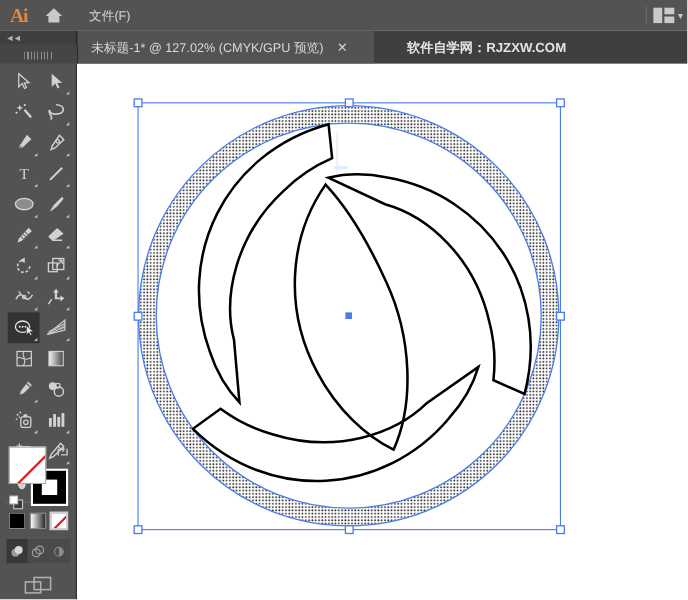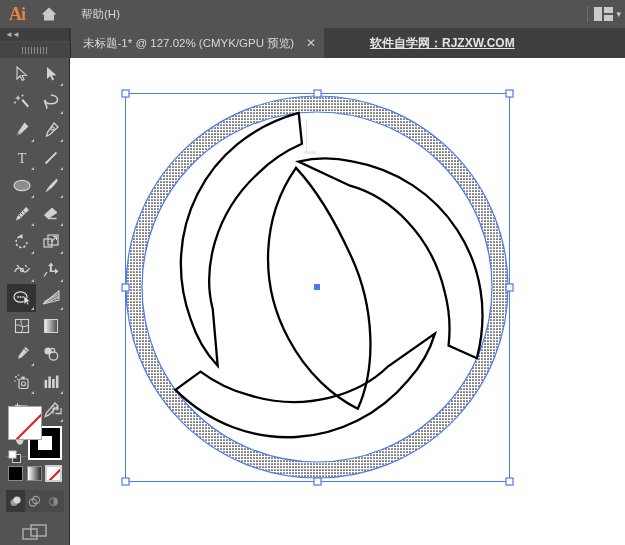--- a/index.html
+++ b/index.html
@@ -51,27 +51,27 @@
     border-right:1px solid #2b2b2b;
     display:flex;align-items:center;justify-content:center;
   }
   .grip-dots{
     width:26px;height:7px;
     background:repeating-linear-gradient(to right,#8d8d8d 0 1px,transparent 1px 3px);
   }
   .doc-tab{
     position:absolute;left:71px;top:0;height:30px;
     background:#535353;display:flex;align-items:center;
-    padding:0 8px 0 12px;box-sizing:border-box;
+    padding:0 24px 0 12px;box-sizing:border-box;
   }
   .doc-tab-label{color:#d8d8d8;font-size:11.5px;white-space:nowrap;}
   .doc-tab-close{color:#cfcfcf;font-size:12px;margin-left:12px;cursor:default;}
   .watermark{
     position:absolute;left:370px;top:0;height:30px;display:flex;align-items:center;
-    color:#e4e4e4;font-size:12px;font-weight:bold;white-space:nowrap;text-decoration:underline;
+    color:#e4e4e4;font-size:12px;font-weight:bold;white-space:nowrap;
   }
 
   
   .toolbar{
     position:absolute;left:0;top:58px;width:70px;height:487px;
     background:#535353;border-right:1px solid #2b2b2b;box-sizing:border-box;
   }
   .tool-grid{position:absolute;left:0;top:0;width:70px;}
   .tool-cell{
     position:absolute;width:29px;height:28px;
@@ -150,21 +150,21 @@
 <div id="app">
 
   <div class="menubar">
     <div class="ai-logo">Ai</div>
     <div class="home-btn">
       <svg width="18" height="16" viewBox="0 0 18 16">
         <path d="M9 1.5 L16.5 8.5 L14 8.5 L14 14.5 L4 14.5 L4 8.5 L1.5 8.5 Z" fill="#c9c9c9"></path>
       </svg>
     </div>
     <div class="menu-items">
-      <div class="menu-item">帮助(H)</div>
+      <div class="menu-item">文件(F)</div>
     </div>
     <div class="menubar-right">
       <div class="mb-sep"></div>
       <div class="arrange-ico">
         <div class="c1"></div>
         <div class="c2">
             <span></span>
             <span></span>
           </div>
       </div>

